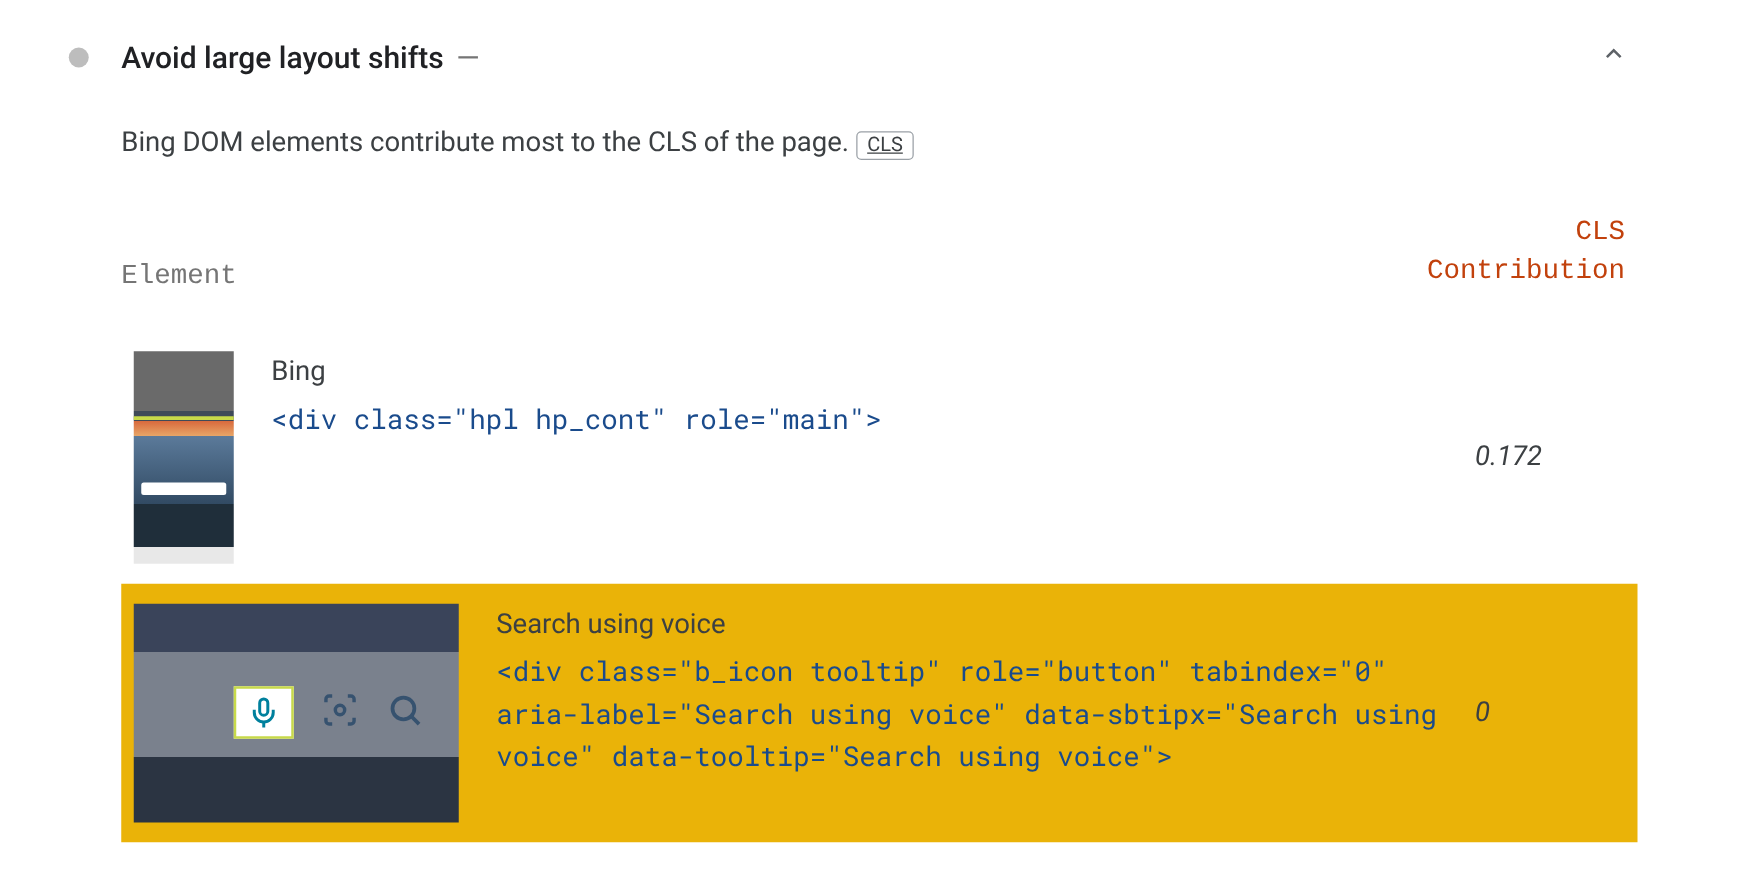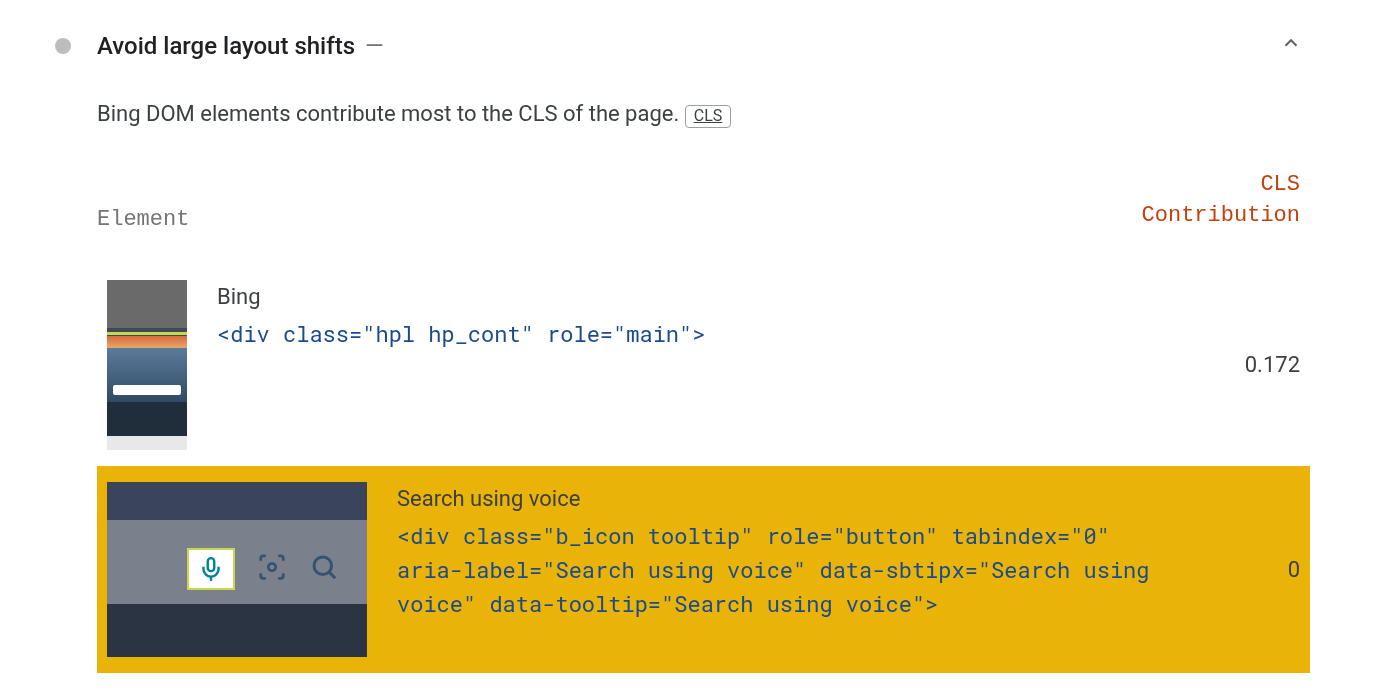--- a/index.html
+++ b/index.html
@@ -173,24 +173,24 @@
     }
     .row-code {
       font-family: "Roboto Mono", Menlo, Consolas, monospace;
       font-size: 22px;
       color: #1a4b8c;
       line-height: 1.55;
       word-break: break-word;
     }
     .row-value {
       width: 120px;
-      text-align: right;
       font-size: 22px;
       color: #3c4043;
       align-self: center;
+      font-style: italic;
     }
   </style>
 </head>
 <body>
 
 <div class="audit">
 
   <div class="audit-header">
     <span class="status-dot"></span>
     <div class="audit-title-wrap">

